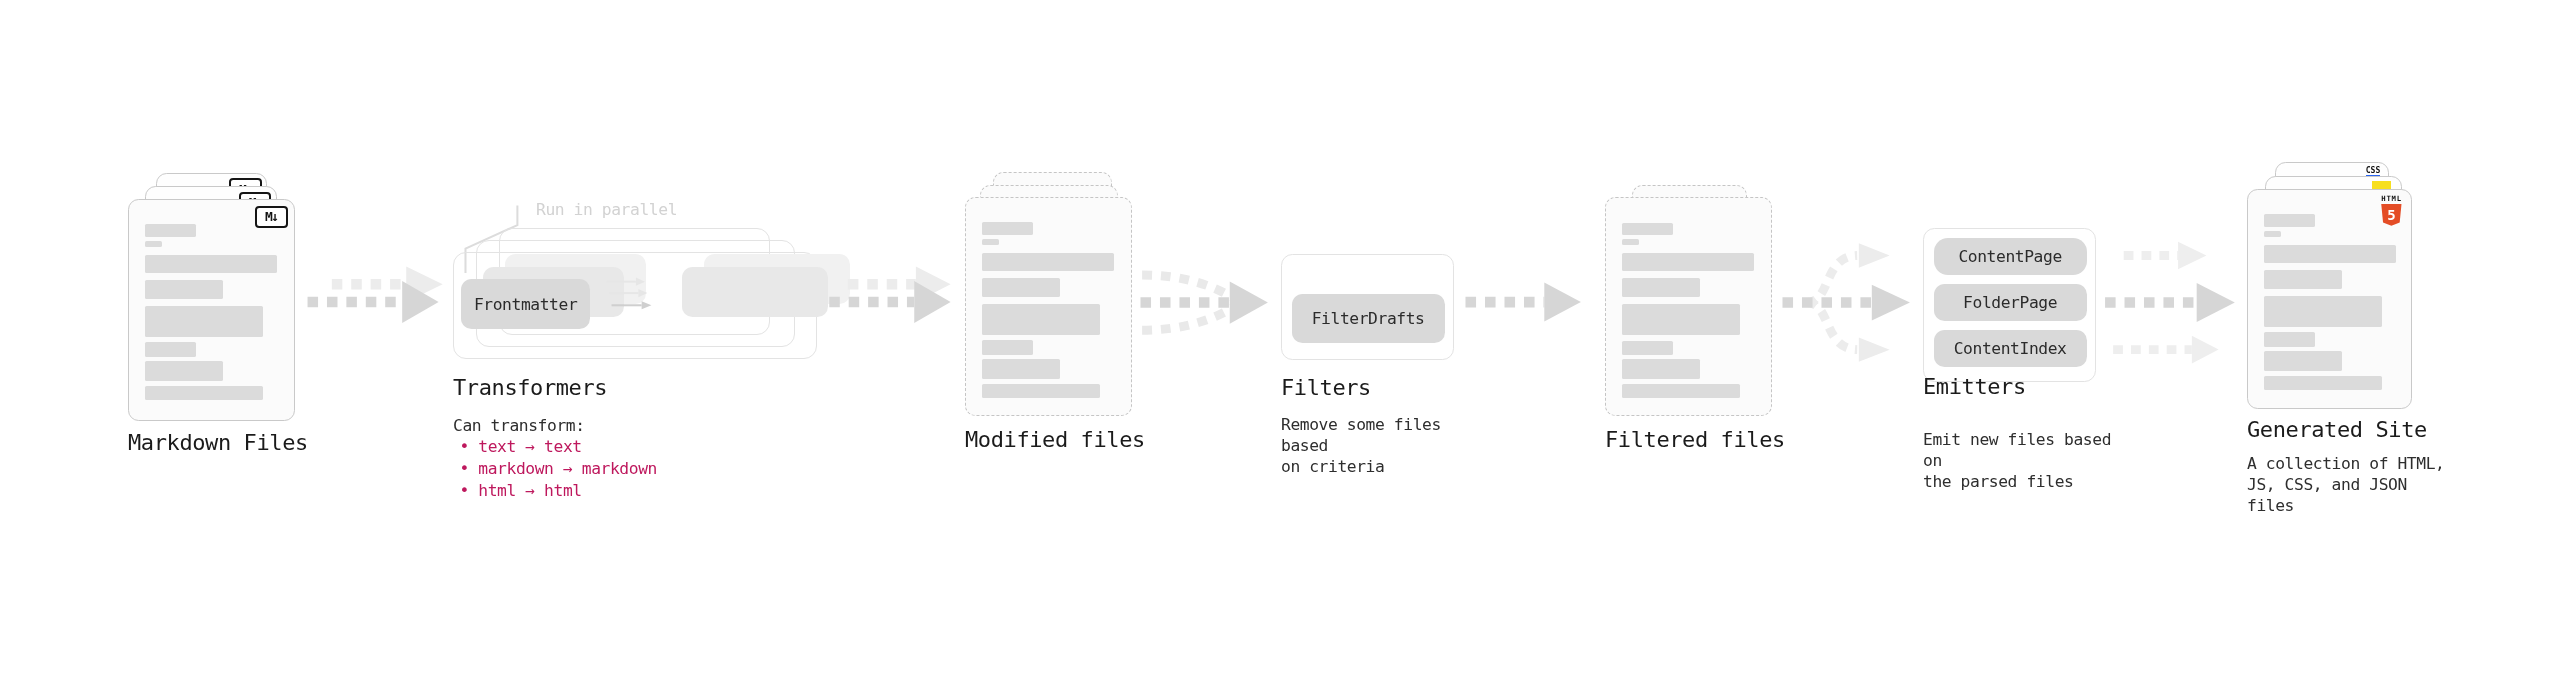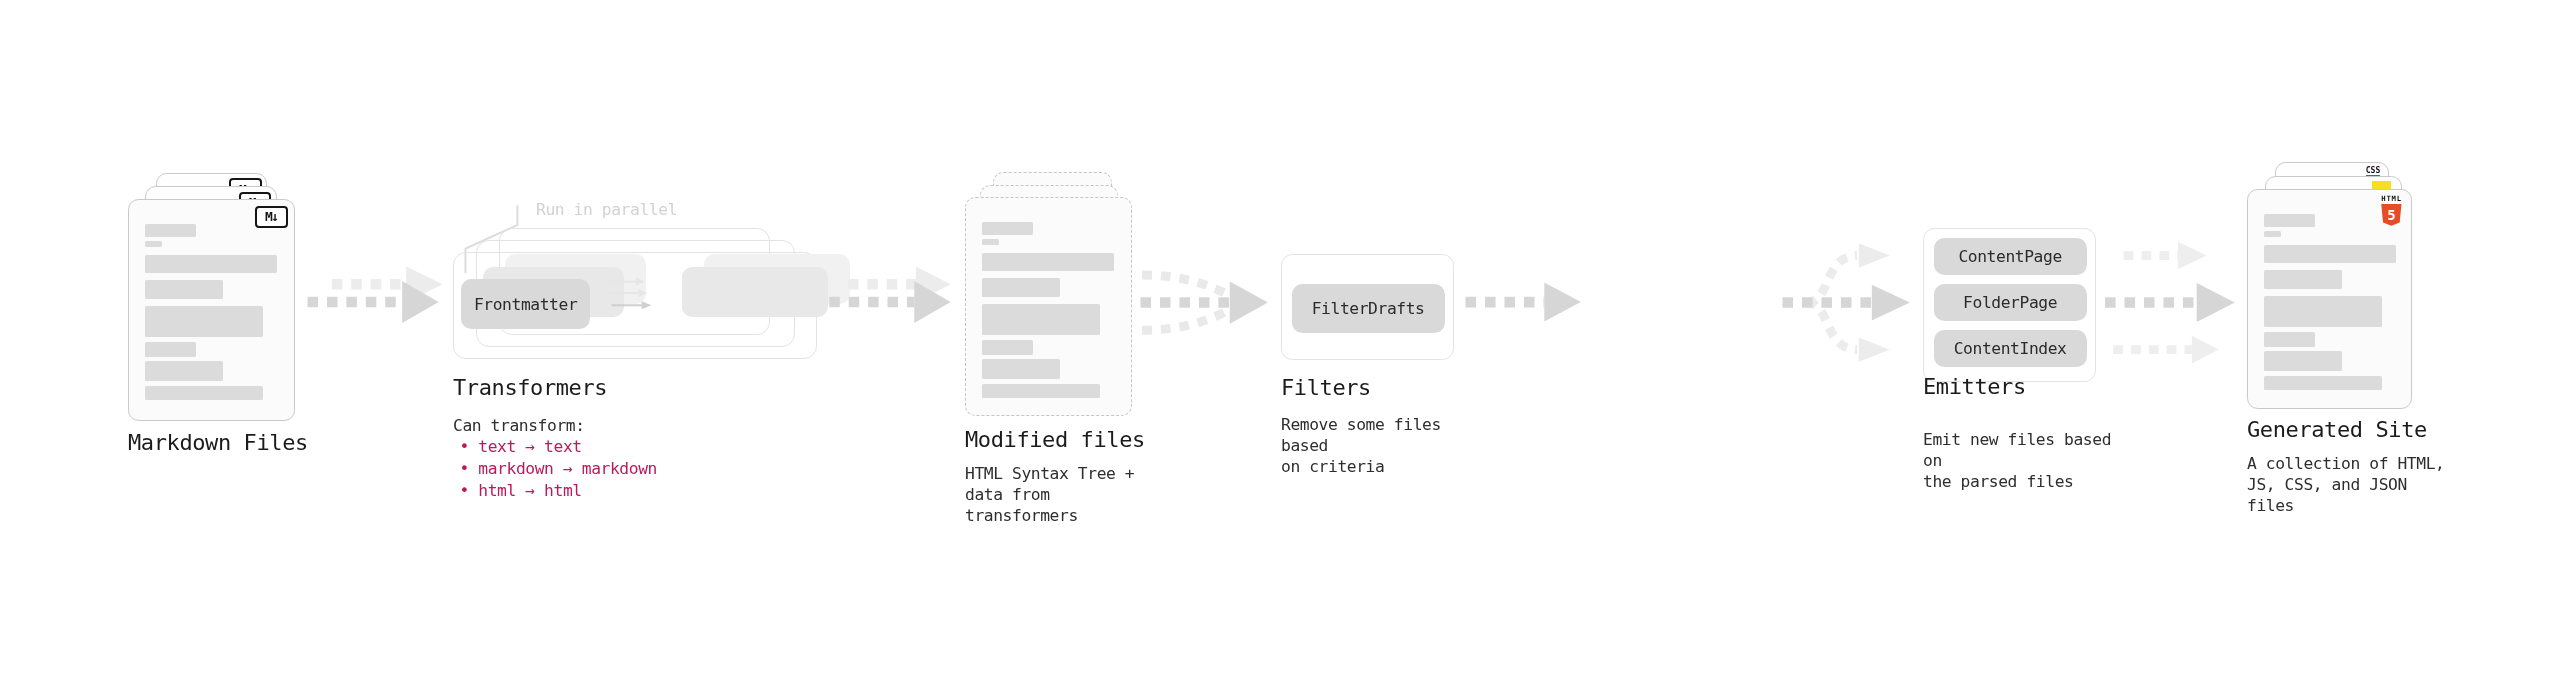--- a/index.html
+++ b/index.html
@@ -143,57 +143,71 @@
           <div style="width: 17px; height: 6.5px; margin-bottom: 8.1px;"></div>
           <div style="width: 132px; height: 18px; margin-bottom: 6.5px;"></div>
           <div style="width: 78px; height: 19.5px; margin-bottom: 6.5px;"></div>
           <div style="width: 118px; height: 31px; margin-bottom: 5.7px;"></div>
           <div style="width: 51px; height: 14.6px; margin-bottom: 4.1px;"></div>
           <div style="width: 78px; height: 19.5px; margin-bottom: 4.9px;"></div>
           <div style="width: 118px; height: 14px; margin-bottom: 0px;"></div>
         </div>
     </div>
     <div class="stage-label" style="left:0; top:255px;">Modified files</div>
-    <div class="stage-desc" style="left:0; top:291px;">HTML Syntax Tree +
-data from transformers</div>
   </div>
 
   <svg style="left:1134px; top:252px;" width="142" height="102" viewBox="0 0 175 125">
     <path d="M 10,28 Q 75,28 122,56" fill="none" stroke="#e9e9e9" stroke-width="11" stroke-dasharray="12 11"></path>
     <path d="M 10,96 Q 75,96 122,68" fill="none" stroke="#e9e9e9" stroke-width="11" stroke-dasharray="12 11"></path>
     <line x1="8" y1="62" x2="118" y2="62" stroke="#d6d6d6" stroke-width="13" stroke-dasharray="13 11"></line>
     <polygon points="118,36 165,62 118,88" fill="#d6d6d6"></polygon>
   </svg>
 
   <div class="stage" style="left:1281px; top:254px; width:195px; height:228px;">
     <div class="obox filled" style="left:0; top:0; width:173px; height:106px; border-radius:11.4px;"></div>
-    <div class="pill" style="left:10.6px; top:30px; width:153px; height:49px;">FilterDrafts</div>
+    <div class="pill" style="left:10.6px; top:40px; width:153px; height:49px;">FilterDrafts</div>
     <div class="stage-label" style="left:0; top:121px;">Filters</div>
     <div class="stage-desc" style="left:0; top:160px;">Remove some files based
 on criteria</div>
   </div>
 
   <svg style="left:1459px; top:280px;" width="130" height="45" viewBox="0 0 160 55">
     <line x1="8" y1="27" x2="105" y2="27" stroke="#d6d6d6" stroke-width="13" stroke-dasharray="13 11"></line>
     <polygon points="105,3 150,27 105,51" fill="#d6d6d6"></polygon>
   </svg>
 
+  <div class="stage" style="left:1605px; top:185px; width:195px; height:325px;">
+    <div class="card dashed z1" style="left:27px; top:0; width:115px; height:219px;"></div>
+    <div class="card dashed z3" style="left:0; top:12.2px; width:167px; height:219px;">
+      <div class="doc-lines">
+          <div style="width: 51px; height: 12.2px; margin-bottom: 4.1px;"></div>
+          <div style="width: 17px; height: 6.5px; margin-bottom: 8.1px;"></div>
+          <div style="width: 132px; height: 18px; margin-bottom: 6.5px;"></div>
+          <div style="width: 78px; height: 19.5px; margin-bottom: 6.5px;"></div>
+          <div style="width: 118px; height: 31px; margin-bottom: 5.7px;"></div>
+          <div style="width: 51px; height: 14.6px; margin-bottom: 4.1px;"></div>
+          <div style="width: 78px; height: 19.5px; margin-bottom: 4.9px;"></div>
+          <div style="width: 118px; height: 14px; margin-bottom: 0px;"></div>
+        </div>
+    </div>
+    <div class="stage-label" style="left:0; top:242px;">Filtered files</div>
+  </div>
 
   <svg style="left:1776px; top:240px;" width="138" height="130" viewBox="0 0 170 160">
     <path d="M 38,77 C 68,77 58,20 100,19" fill="none" stroke="#ececec" stroke-width="11" stroke-dasharray="12 10"></path>
     <polygon points="102,4 140,19 102,34" fill="#ececec"></polygon>
     <path d="M 38,77 C 68,77 58,134 100,135" fill="none" stroke="#ececec" stroke-width="11" stroke-dasharray="12 10"></path>
     <polygon points="102,120 140,135 102,150" fill="#ececec"></polygon>
     <line x1="8" y1="77" x2="118" y2="77" stroke="#d6d6d6" stroke-width="13" stroke-dasharray="13 11"></line>
     <polygon points="118,55 165,77 118,99" fill="#d6d6d6"></polygon>
   </svg>
 
   <div class="stage" style="left:1923px; top:228px; width:211px; height:260px;">
     <div class="obox filled" style="left:0; top:0; width:173px; height:154px; border-radius:11.4px;"></div>
-    <div class="pill" style="left:10.6px; top:9.8px; width:153px; height:37px;">ContentPage</div>
+    <div class="pill" style="left:10.6px; top:9.8px; width:153px; height:37px;border-radius:14px;">ContentPage</div>
     <div class="pill" style="left:10.6px; top:56px; width:153px; height:37px;">FolderPage</div>
     <div class="pill" style="left:10.6px; top:102px; width:153px; height:37px;">ContentIndex</div>
     <div class="stage-label" style="left:0; top:146px;">Emitters</div>
     <div class="stage-desc" style="left:0; top:201px;">Emit new files based on
 the parsed files</div>
   </div>
 
   <svg style="left:2101px; top:240px;" width="146" height="130" viewBox="0 0 180 160">
     <line x1="28" y1="19" x2="95" y2="19" stroke="#eeeeee" stroke-width="11" stroke-dasharray="12 10"></line>
     <polygon points="95,2 130,19 95,36" fill="#eeeeee"></polygon>

